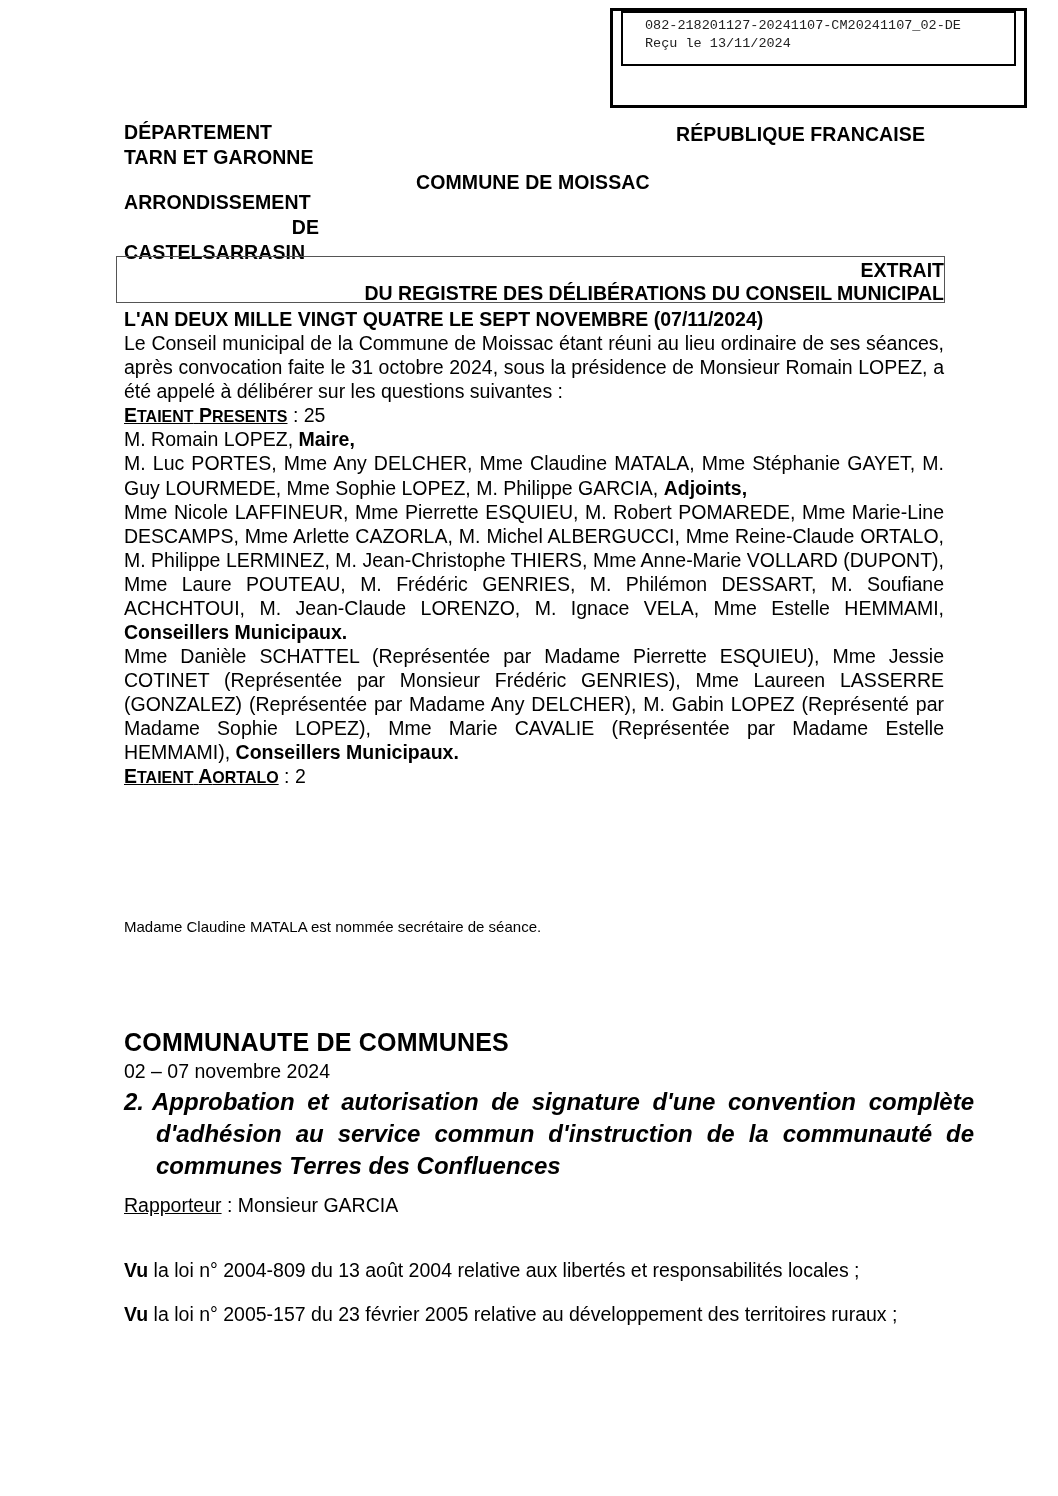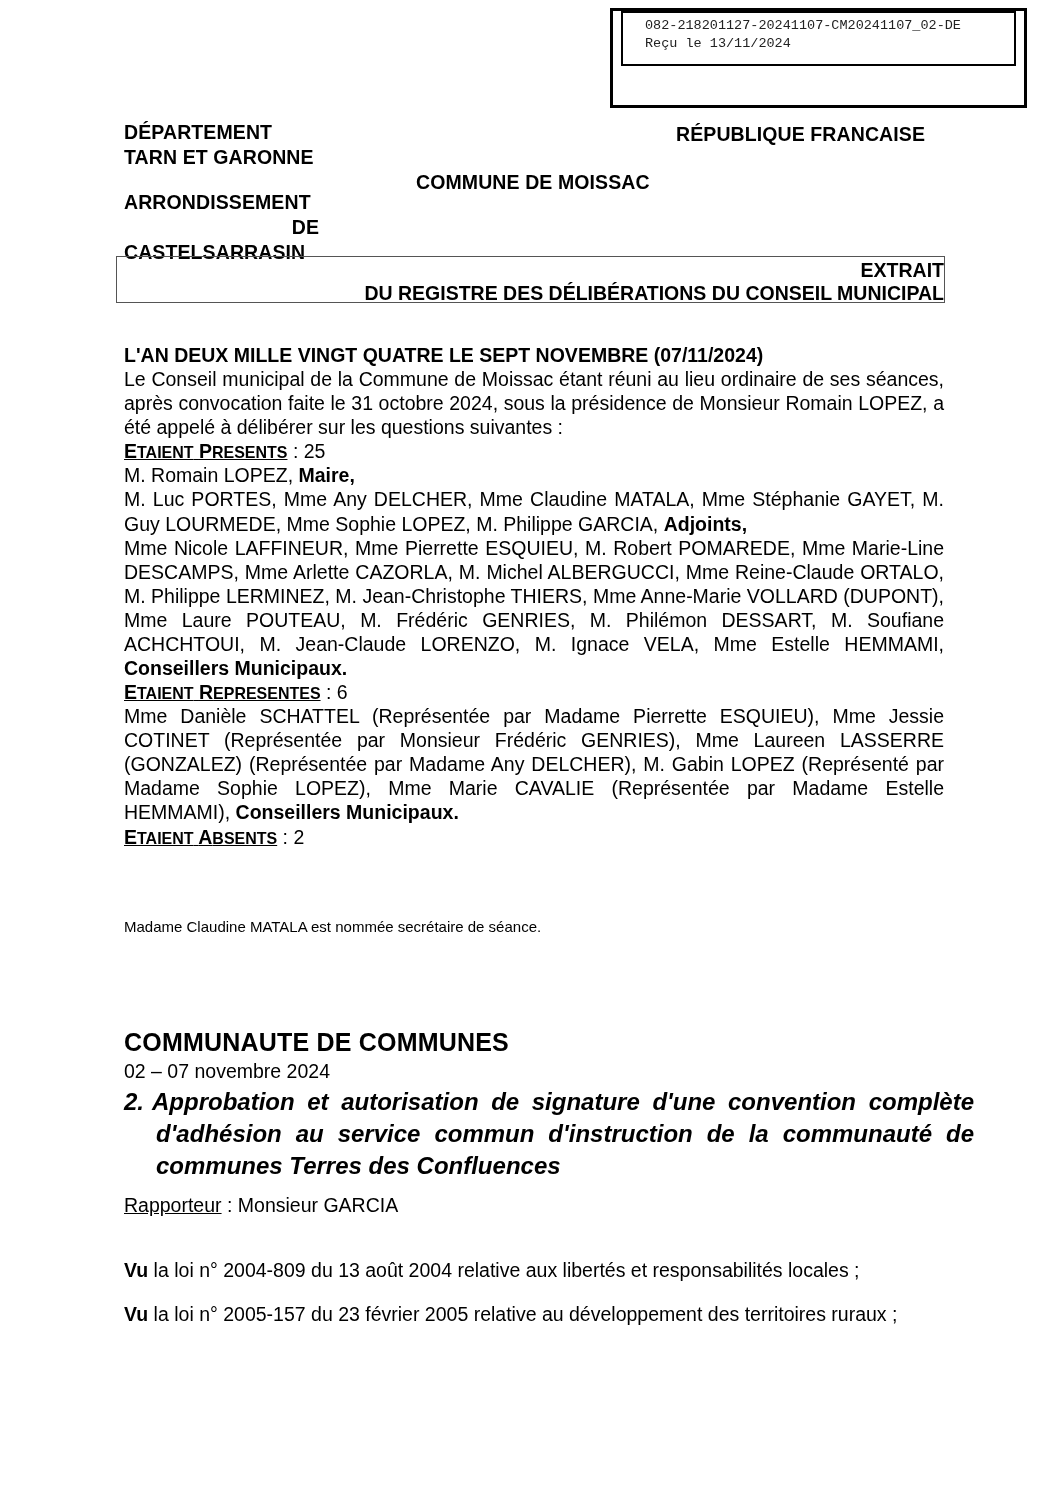--- a/index.html
+++ b/index.html
@@ -78,21 +78,20 @@
     line-height: 1.18;
     padding-top: 2px;
   }
 
   
   .body-area {
     position: absolute;
     left: 124px;
     top: 307px;
     width: 820px;
-    margin-top: 36px;
   }
   .ln {
     font-size: 19.5px;
     line-height: 1.235;
     margin: 0;
   }
   .bold { font-weight: bold; }
   .just { text-align: justify; text-align-last: left; }
   .caps-label {
     font-weight: bold;
@@ -201,26 +200,25 @@
   <p class="ln just">Le Conseil municipal de la Commune de Moissac étant réuni au lieu ordinaire de ses séances, après convocation faite le 31 octobre 2024, sous la présidence de Monsieur Romain LOPEZ, a été appelé à délibérer sur les questions suivantes :</p>
 
   <p class="lbl-line"><span class="caps-label"><span>E</span><span class="sc">TAIENT</span> <span>P</span><span class="sc">RESENTS</span></span><span> : </span><span>25</span></p>
 
   <p class="ln"><span>M. Romain LOPEZ, </span><span class="bold">Maire,</span></p>
 
   <p class="ln just"><span>M. Luc PORTES, Mme Any DELCHER, Mme Claudine MATALA, Mme Stéphanie GAYET, M. Guy LOURMEDE, Mme Sophie LOPEZ, M. Philippe GARCIA, </span><span class="bold">Adjoints,</span></p>
 
   <p class="ln just"><span>Mme Nicole LAFFINEUR, Mme Pierrette ESQUIEU, M. Robert POMAREDE, Mme Marie-Line DESCAMPS, Mme Arlette CAZORLA, M. Michel ALBERGUCCI, Mme Reine-Claude ORTALO, M. Philippe LERMINEZ, M. Jean-Christophe THIERS, Mme Anne-Marie VOLLARD (DUPONT), Mme Laure POUTEAU, M. Frédéric GENRIES, M. Philémon DESSART, M. Soufiane ACHCHTOUI, M. Jean-Claude LORENZO, M. Ignace VELA, Mme Estelle HEMMAMI, </span><span class="bold">Conseillers Municipaux.</span></p>
 
-  <p class="lbl-line"><span class="caps-label"><span>E</span><span class="sc">TAIENT</span> <span>R</span><span class="sc">EPRESENTES</span></span><span> : </span><span>6</span></p>
 
 
   <p class="ln just"><span>Mme Danièle SCHATTEL (Représentée par Madame Pierrette ESQUIEU), Mme Jessie COTINET (Représentée par Monsieur Frédéric GENRIES), Mme Laureen LASSERRE (GONZALEZ) (Représentée par Madame Any DELCHER), M. Gabin LOPEZ (Représenté par Madame Sophie LOPEZ), Mme Marie CAVALIE (Représentée par Madame Estelle HEMMAMI), </span><span class="bold">Conseillers Municipaux.</span></p>
 
-  <p class="lbl-line"><span class="caps-label"><span>E</span><span class="sc">TAIENT</span> <span>A</span><span class="sc">BSENTS</span></span><span> : </span><span>2</span></p>
+  <p class="lbl-line"><span class="caps-label"><span>E</span><span class="sc">TAIENT</span> <span>A</span><span class="sc">ORTALO</span></span><span> : </span><span>2</span></p>
 
 
 </div>
 
 <div class="secretary">Madame Claudine MATALA est nommée secrétaire de séance.</div>
 
 <div class="sec-title">COMMUNAUTE DE COMMUNES</div>
 <div class="sec-date">02 – 07 novembre 2024</div>
 
 <div class="deliberation"><span class="num">2.</span><span>Approbation et autorisation de signature d'une convention complète d'adhésion au service commun d'instruction de la communauté de communes Terres des Confluences</span></div>

